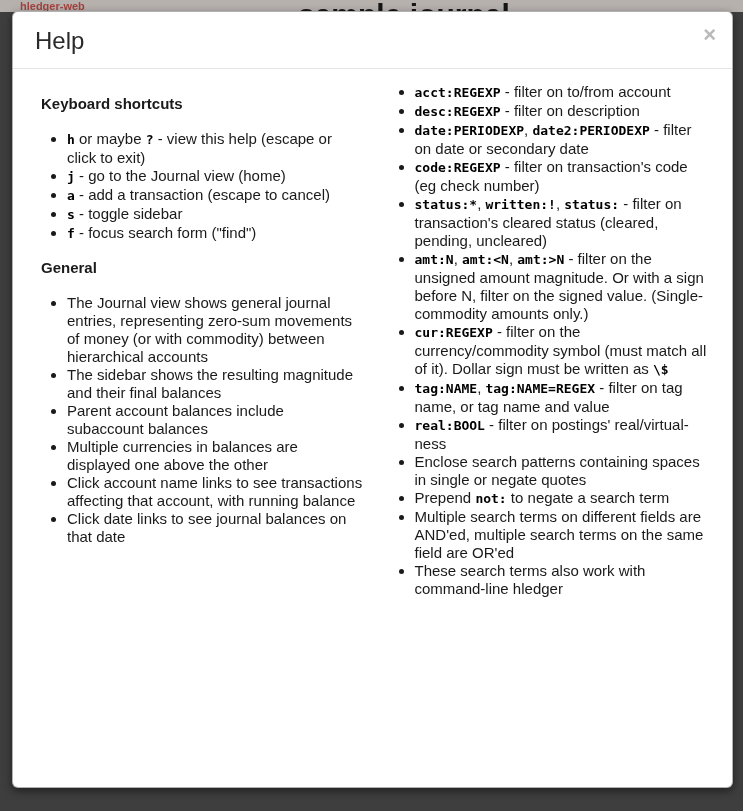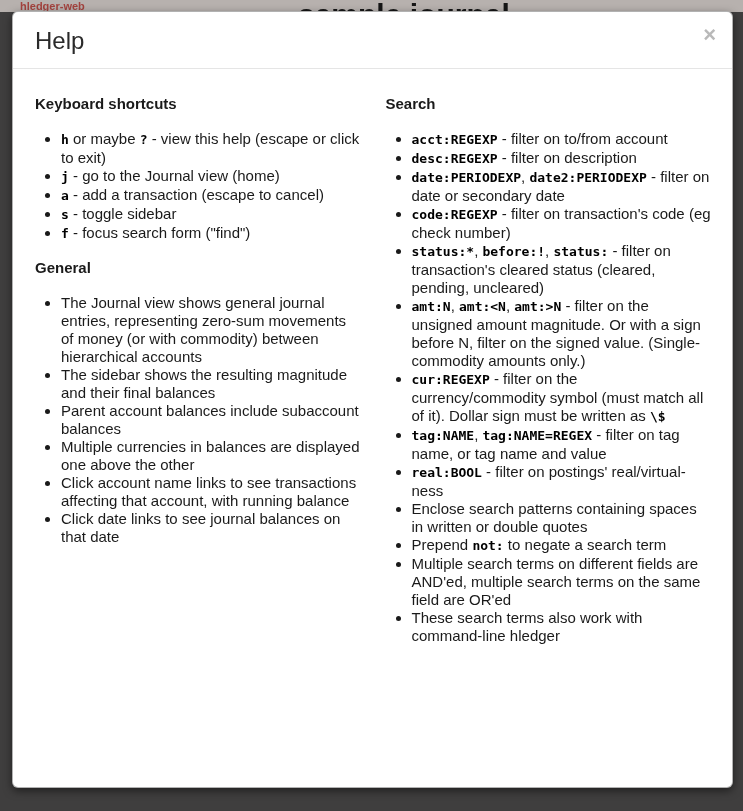--- a/index.html
+++ b/index.html
@@ -78,21 +78,21 @@
     line-height: 1;
     font-weight: bold;
     color: #b9b9b9;
     cursor: pointer;
     font-family: "Liberation Sans", sans-serif;
   }
 
   .modal-body {
     display: flex;
     gap: 24px;
-    padding: 14px 20px 10px 22px;
+    padding: 14px 20px 10px 28px;
   }
   .help-col {
     flex: 1 1 0;
     min-width: 0;
   }
 
   .sec-heading {
     font-size: 15px;
     font-weight: bold;
     color: #1a1a1a;
@@ -146,31 +146,30 @@
         <ul class="help-list">
           <li>The Journal view shows general journal entries, representing zero-sum movements of money (or with commodity) between hierarchical accounts</li>
           <li>The sidebar shows the resulting magnitude and their final balances</li>
           <li>Parent account balances include subaccount balances</li>
           <li>Multiple currencies in balances are displayed one above the other</li>
           <li>Click account name links to see transactions affecting that account, with running balance</li>
           <li>Click date links to see journal balances on that date</li>
         </ul>
       </div>
     <div class="help-col" id="col-right">
-        <div class="sec-heading">Search</div>
         <ul class="help-list">
           <li><code>acct:REGEXP</code> - filter on to/from account</li>
           <li><code>desc:REGEXP</code> - filter on description</li>
           <li><code>date:PERIODEXP</code>, <code>date2:PERIODEXP</code> - filter on date or secondary date</li>
           <li><code>code:REGEXP</code> - filter on transaction's code (eg check number)</li>
-          <li><code>status:*</code>, <code>before:!</code>, <code>status:</code> - filter on transaction's cleared status (cleared, pending, uncleared)</li>
+          <li><code>status:*</code>, <code>written:!</code>, <code>status:</code> - filter on transaction's cleared status (cleared, pending, uncleared)</li>
           <li><code>amt:N</code>, <code>amt:&lt;N</code>, <code>amt:&gt;N</code> - filter on the unsigned amount magnitude. Or with a sign before N, filter on the signed value. (Single-commodity amounts only.)</li>
           <li><code>cur:REGEXP</code> - filter on the currency/commodity symbol (must match all of it). Dollar sign must be written as <code>\$</code></li>
           <li><code>tag:NAME</code>, <code>tag:NAME=REGEX</code> - filter on tag name, or tag name and value</li>
           <li><code>real:BOOL</code> - filter on postings' real/virtual-ness</li>
-          <li>Enclose search patterns containing spaces in written or double quotes</li>
+          <li>Enclose search patterns containing spaces in single or negate quotes</li>
           <li>Prepend <code>not:</code> to negate a search term</li>
           <li>Multiple search terms on different fields are AND'ed, multiple search terms on the same field are OR'ed</li>
           <li>These search terms also work with command-line hledger</li>
         </ul>
       </div>
   </div>
 </div>
 
 </body></html>

